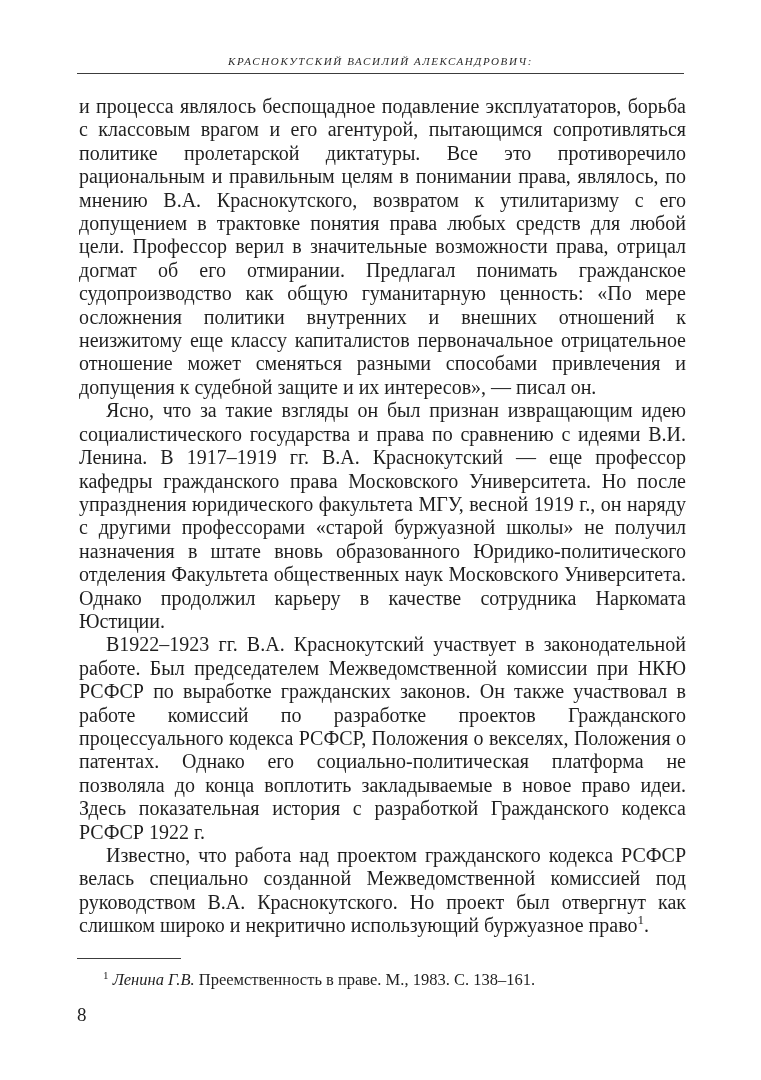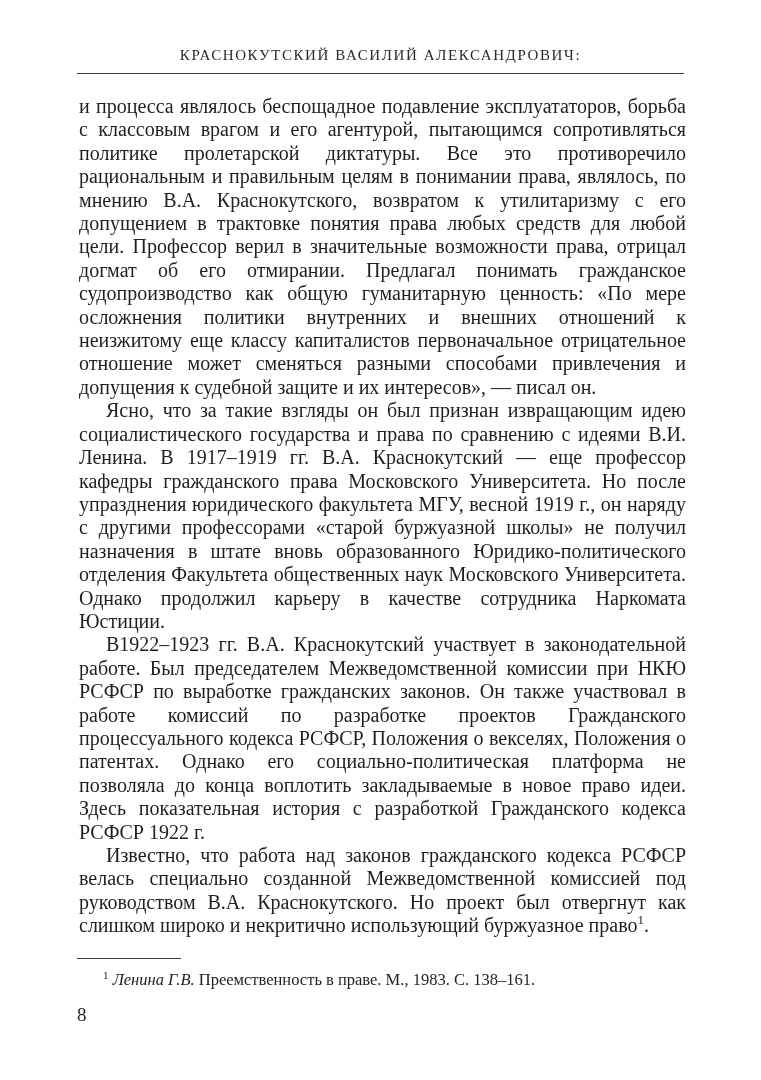--- a/index.html
+++ b/index.html
@@ -12,28 +12,29 @@
     width: 761px;
     height: 1080px;
     margin: 0 auto;
     background: #ffffff;
     font-family: "Liberation Serif", "DejaVu Serif", serif;
     color: #1f1f1f;
     overflow: hidden;
   }
   .running-head {
     position: absolute;
-    top: 47px;
+    top: 55px;
     left: 77px;
     width: 607px;
     text-align: center;
-    font-size: 15px;
+    font-size: 11px;
     letter-spacing: 1.6px;
     color: #2b2b2b;
     white-space: nowrap;
+    font-style: italic;
   }
   .header-rule {
     position: absolute;
     top: 73px;
     left: 77px;
     width: 607px;
     height: 1px;
     background: #3c3c3c;
   }
   .page-body {
@@ -98,21 +99,21 @@
 <div class="page">
 
   <div class="running-head">КРАСНОКУТСКИЙ ВАСИЛИЙ АЛЕКСАНДРОВИЧ:</div>
 
   <div class="header-rule"></div>
 
   <main class="page-body">
     <p class="para">и процесса являлось беспощадное подавление эксплуататоров, борьба с классовым врагом и его агентурой, пытающимся сопротивляться политике пролетарской диктатуры. Все это противоречило рациональным и правильным целям в понимании права, являлось, по мнению В.А. Краснокутского, возвратом к утилитаризму с его допущением в трактовке понятия права любых средств для любой цели. Профессор верил в значительные возможности права, отрицал догмат об его отмирании. Предлагал понимать гражданское судопроизводство как общую гуманитарную ценность: «По мере осложнения политики внутренних и внешних отношений к неизжитому еще классу капиталистов первоначальное отрицательное отношение может сменяться разными способами привлечения и допущения к судебной защите и их интересов», — писал он.</p>
     <p class="para indent">Ясно, что за такие взгляды он был признан извращающим идею социалистического государства и права по сравнению с идеями В.И. Ленина. В 1917–1919 гг. В.А. Краснокутский — еще профессор кафедры гражданского права Московского Университета. Но после упразднения юридического факультета МГУ, весной 1919 г., он наряду с другими профессорами «старой буржуазной школы» не получил назначения в штате вновь образованного Юридико-политического отделения Факультета общественных наук Московского Университета. Однако продолжил карьеру в качестве сотрудника Наркомата Юстиции.</p>
     <p class="para indent">В1922–1923 гг. В.А. Краснокутский участвует в законодательной работе. Был председателем Межведомственной комиссии при НКЮ РСФСР по выработке гражданских законов. Он также участвовал в работе комиссий по разработке проектов Гражданского процессуального кодекса РСФСР, Положения о векселях, Положения о патентах. Однако его социально-политическая платформа не позволяла до конца воплотить закладываемые в новое право идеи. Здесь показательная история с разработкой Гражданского кодекса РСФСР 1922 г.</p>
-    <p class="para indent"><span>Известно, что работа над законов гражданского кодекса РСФСР велась специально созданной Межведомственной комиссией под руководством В.А. Краснокутского. Но проект был отвергнут как слишком широко и некритично использующий буржуазное право</span><sup class="fn-ref">1</sup><span>.</span></p>
+    <p class="para indent"><span>Известно, что работа над проектом гражданского кодекса РСФСР велась специально созданной Межведомственной комиссией под руководством В.А. Краснокутского. Но проект был отвергнут как слишком широко и некритично использующий буржуазное право</span><sup class="fn-ref">1</sup><span>.</span></p>
   </main>
 
   <div class="footnote-rule"></div>
 
   <p class="footnote"><sup class="fn-marker">1</sup>&nbsp;<span class="fn-author">Ленина Г.В.</span>&nbsp;<span class="fn-text">Преемственность в праве. М., 1983. С. 138–161.</span></p>
 
   <div class="page-number">8</div>
 
 </div>
 

